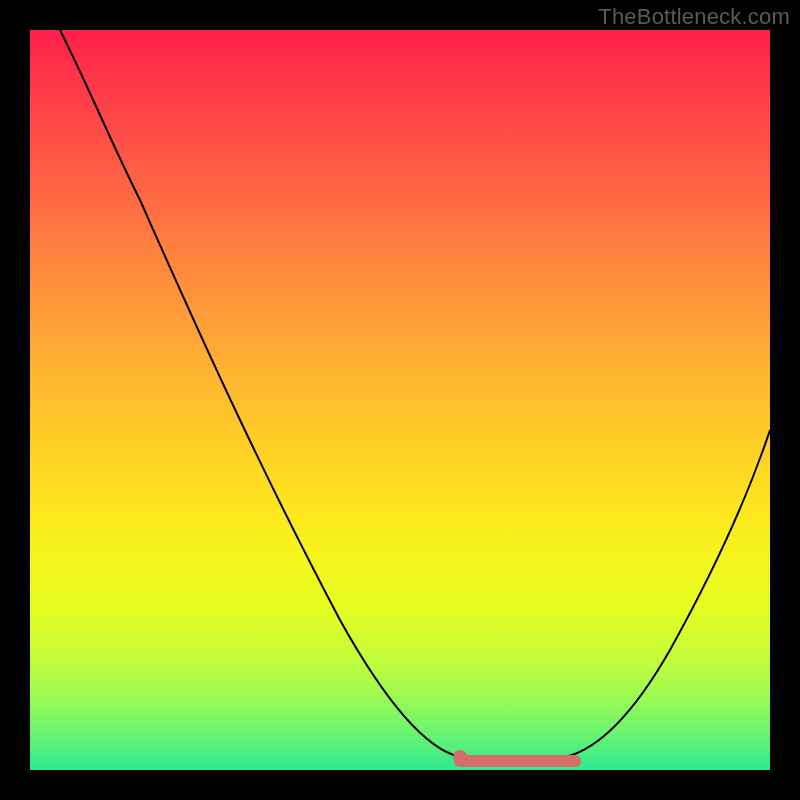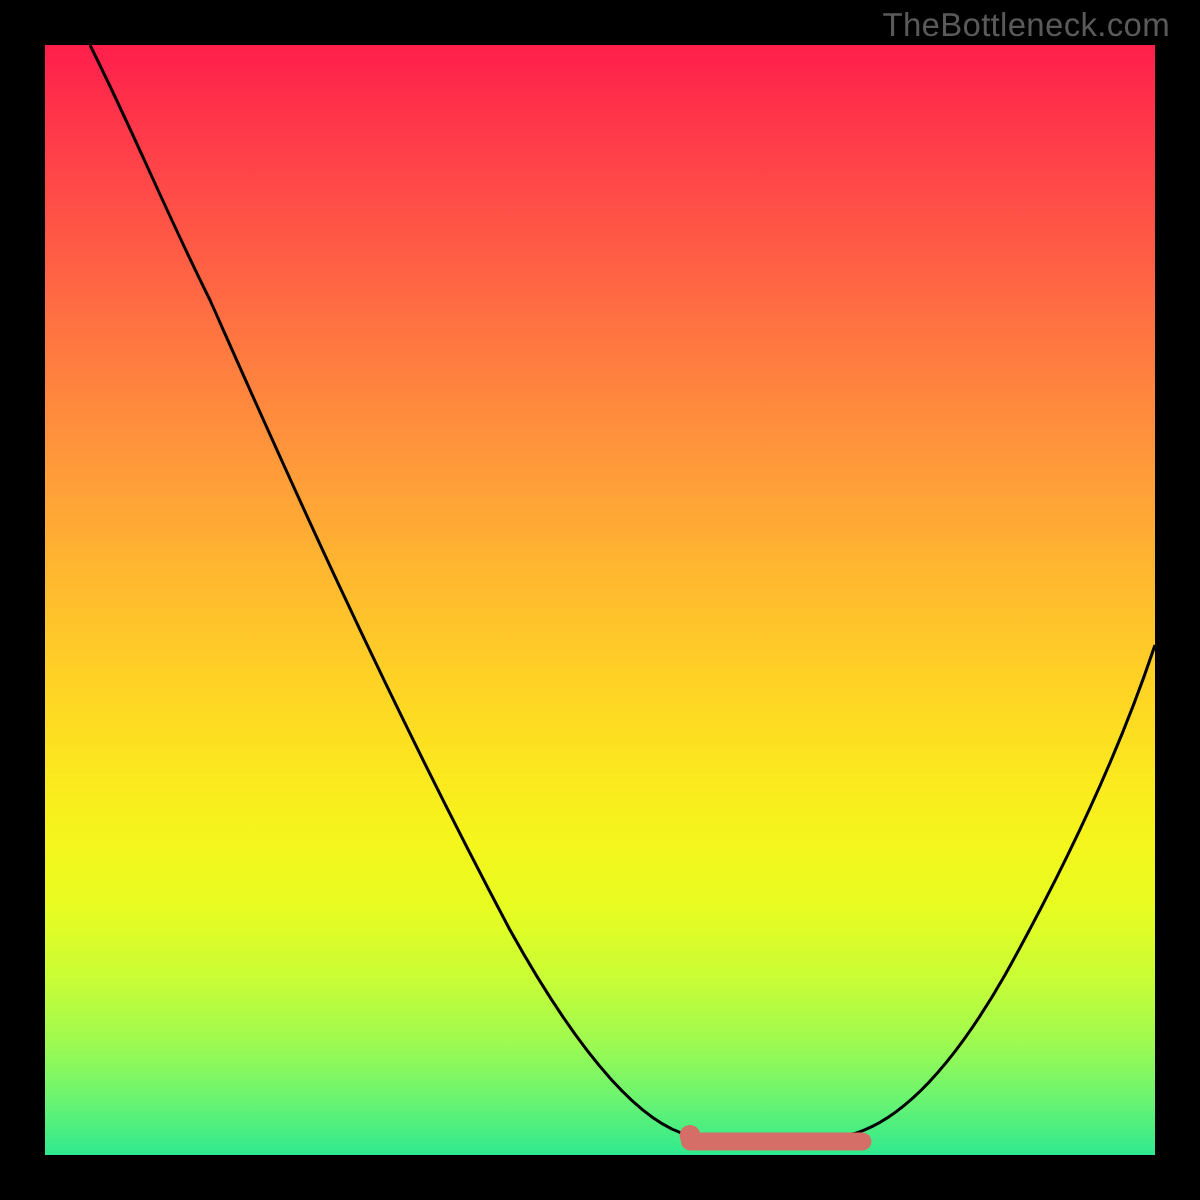--- a/index.html
+++ b/index.html
@@ -45,21 +45,21 @@
   .plot-svg {
     position: absolute;
     left: 0;
     top: 0;
     width: 740px;
     height: 740px;
   }
   .watermark {
     position: absolute;
     top: 4px;
-    right: 20px;
+    right: 10px;
     color: #5a5a5a;
     font-size: 22px;
     letter-spacing: 0.2px;
     user-select: none;
   }
   .curve {
     fill: none;
     stroke: #000;
     stroke-width: 2;
   }

